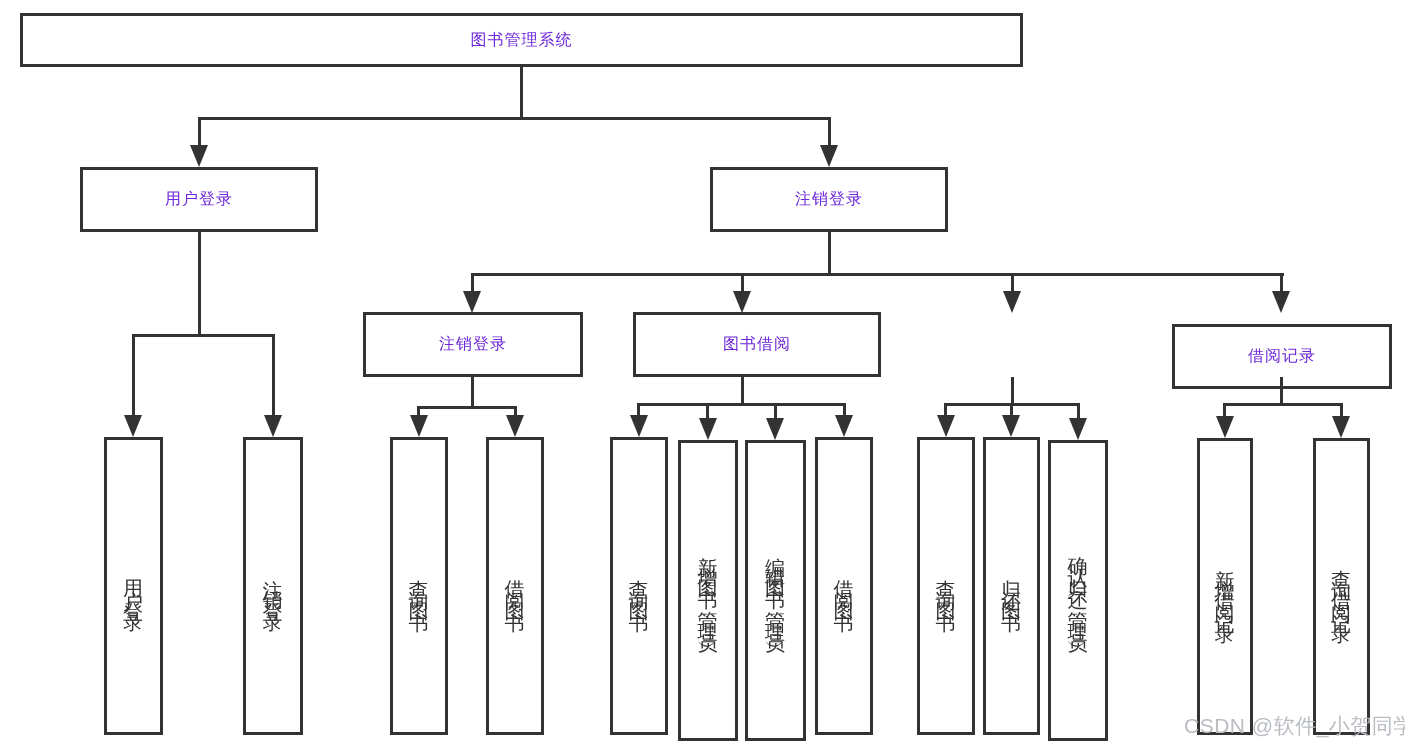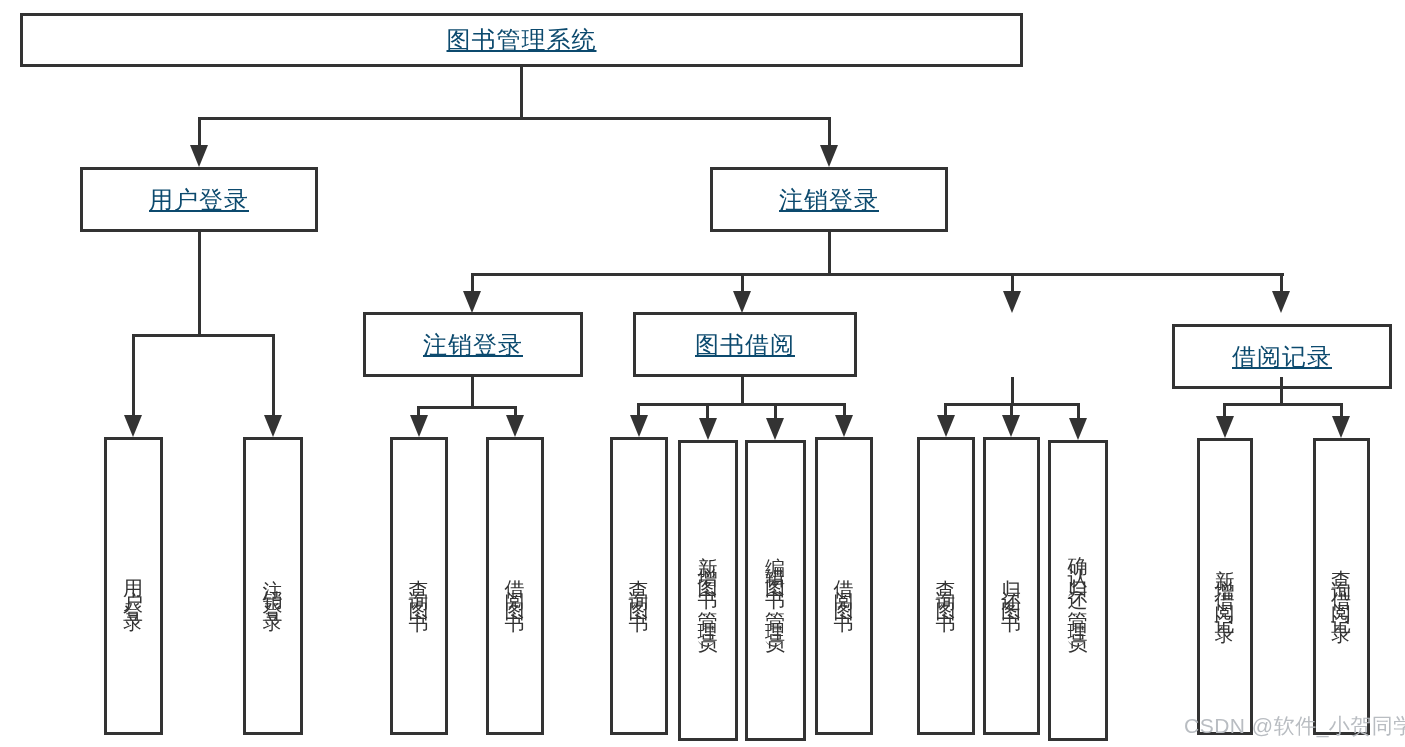--- a/index.html
+++ b/index.html
@@ -14,25 +14,24 @@
   .box {
     position: absolute;
     background: #ffffff;
     border: 3px solid #333333;
     box-sizing: border-box;
     display: flex;
     align-items: center;
     justify-content: center;
   }
   .h-label {
-    font-size: 24px;
-    color: #0c4a6e;
+    font-size: 16px;
+    color: #6d28d9;
     letter-spacing: 1px;
     white-space: nowrap;
-    text-decoration: underline;
   }
   .v-label {
     writing-mode: vertical-rl;
     text-orientation: mixed;
     font-size: 20px;
     color: #333333;
     letter-spacing: 11px;
     line-height: 1;
   }
   .line {
@@ -95,21 +94,21 @@
   <div class="line" style="left:741px; top:273px; width:3px; height:20px;"></div>
   <div class="arrow" style="left:733px; top:291px;"></div>
   <div class="line" style="left:1011px; top:273px; width:3px; height:20px;"></div>
   <div class="arrow" style="left:1003px; top:291px;"></div>
   <div class="line" style="left:1280px; top:273px; width:3px; height:20px;"></div>
   <div class="arrow" style="left:1272px; top:291px;"></div>
 
   <div class="box" style="left:363px; top:312px; width:220px; height:65px;">
     <span class="h-label">注销登录</span>
   </div>
-  <div class="box" style="left:633px; top:312px; width:224px; height:65px;">
+  <div class="box" style="left:633px; top:312px; width:248px; height:65px;">
     <span class="h-label">图书借阅</span>
   </div>
   <div class="box" style="left:1172px; top:324px; width:220px; height:65px;">
     <span class="h-label">借阅记录</span>
   </div>
 
   <div class="line" style="left:471px; top:377px; width:3px; height:32px;"></div>
   <div class="line" style="left:417px; top:406px; width:100px; height:3px;"></div>
   <div class="line" style="left:417px; top:406px; width:3px; height:11px;"></div>
   <div class="arrow" style="left:410px; top:415px;"></div>

